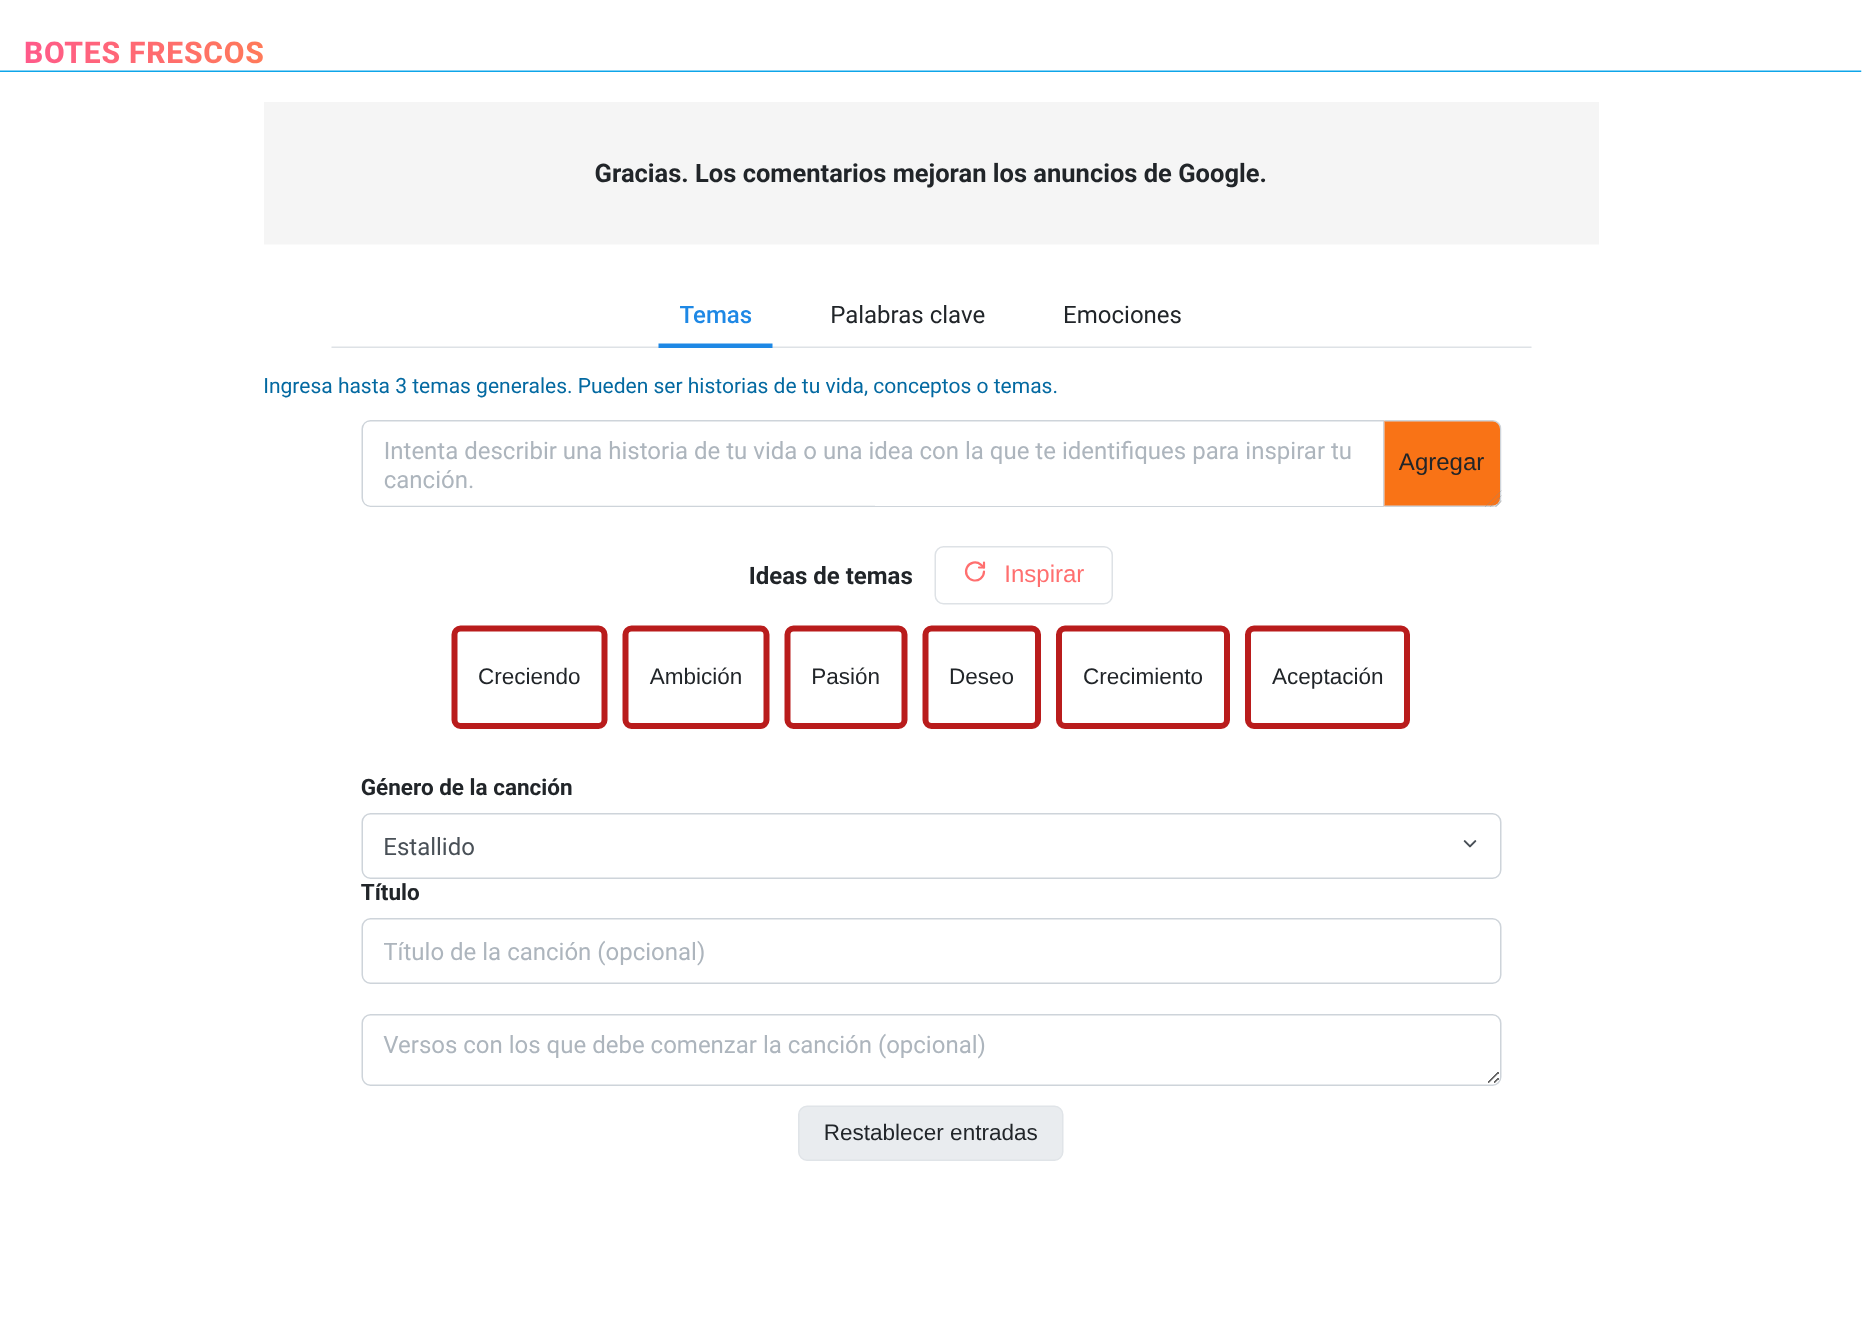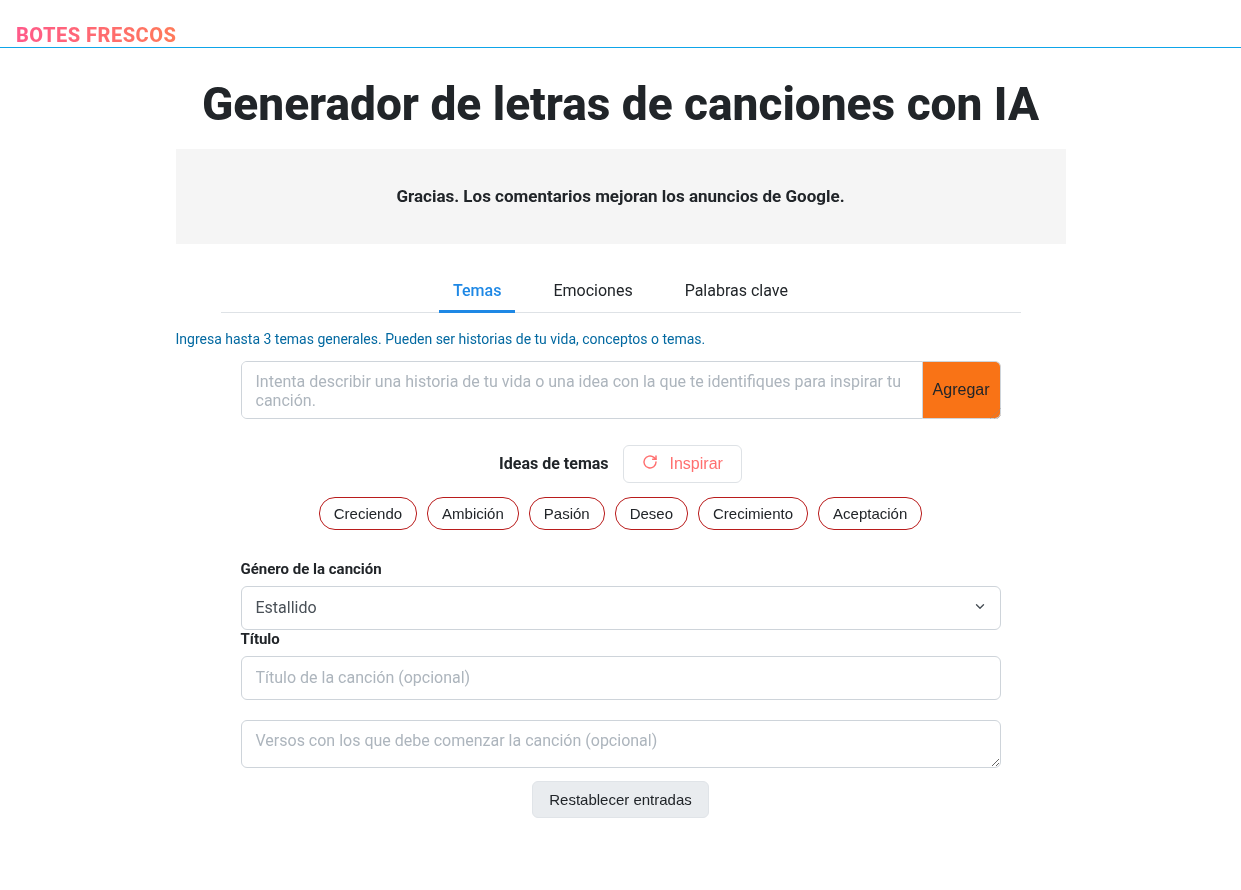--- a/index.html
+++ b/index.html
@@ -153,24 +153,24 @@
   }
   .inspire-btn svg { width: 16px; height: 16px; }
   .chips {
     display: flex;
     flex-wrap: wrap;
     justify-content: center;
     gap: 10px;
     margin-bottom: 30px;
   }
   .chip {
-    border: 1px solid #b91c1c;
-    background: #fff;
-    border-radius: 16px;
-    padding: 7px 14px;
+    border: 4px solid #b91c1c;
+    background: #fff;
+    border-radius: 6px;
+    padding: 22px 14px;
     font-size: 15px;
     cursor: pointer;
     color: #212529;
   }
   .label {
     font-weight: 700;
     font-size: 15px;
     margin-bottom: 8px;
     display: block;
   }
@@ -211,30 +211,29 @@
   }
 </style>
 </head>
 <body>
 
 <div class="topbar">
   <a class="brand">BOTES FRESCOS</a>
 </div>
 
 <div class="container">
-  <h1 class="page-title">Generador de letras de canciones con IA</h1>
 
   <div class="adbox">
     <span>Gracias. Los comentarios mejoran los anuncios de Google.</span>
   </div>
 
   <div class="tabs">
     <div class="tab active">Temas</div>
+    <div class="tab">Palabras clave</div>
     <div class="tab">Emociones</div>
-    <div class="tab">Palabras clave</div>
   </div>
 
   <div class="instruction">Ingresa hasta 3 temas generales. Pueden ser historias de tu vida, conceptos o temas.</div>
 
   <div class="form-narrow">
     <div class="theme-row">
       <textarea class="theme-textarea" placeholder="Intenta describir una historia de tu vida o una idea con la que te identifiques para inspirar tu canción." style=""></textarea>
       <button class="add-btn">Agregar</button>
       <div class="resize-corner"></div>
     </div>

